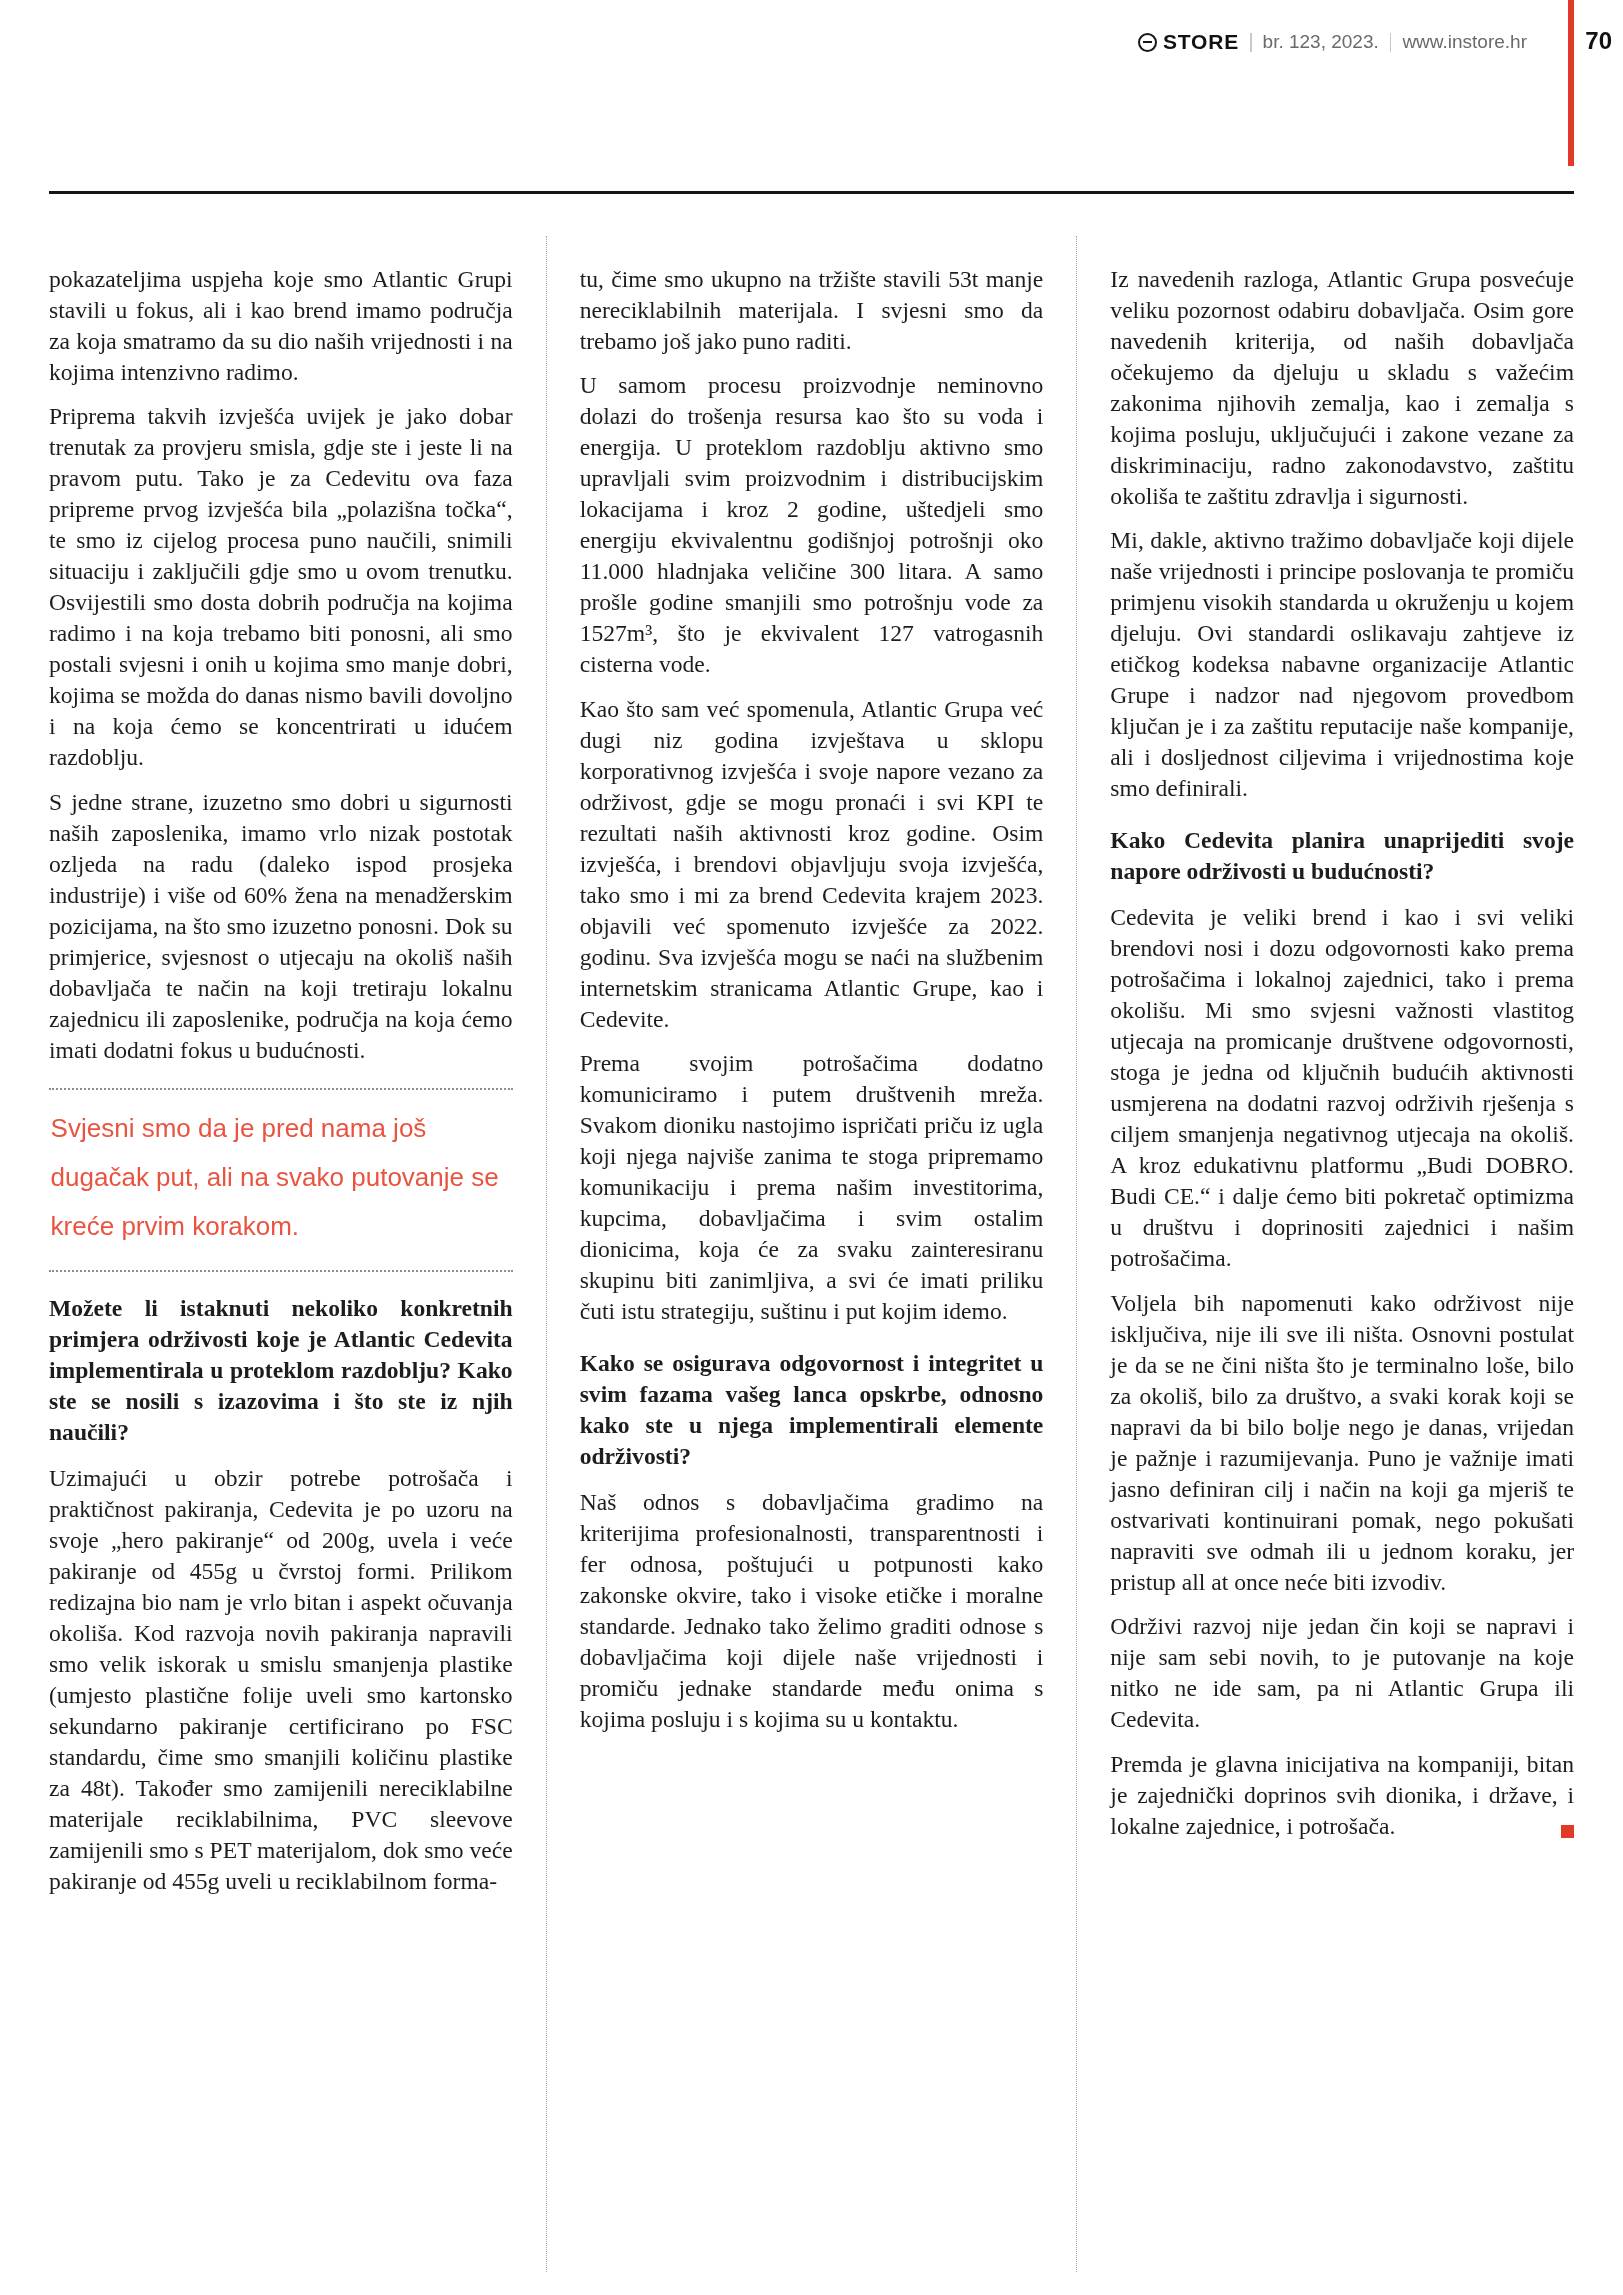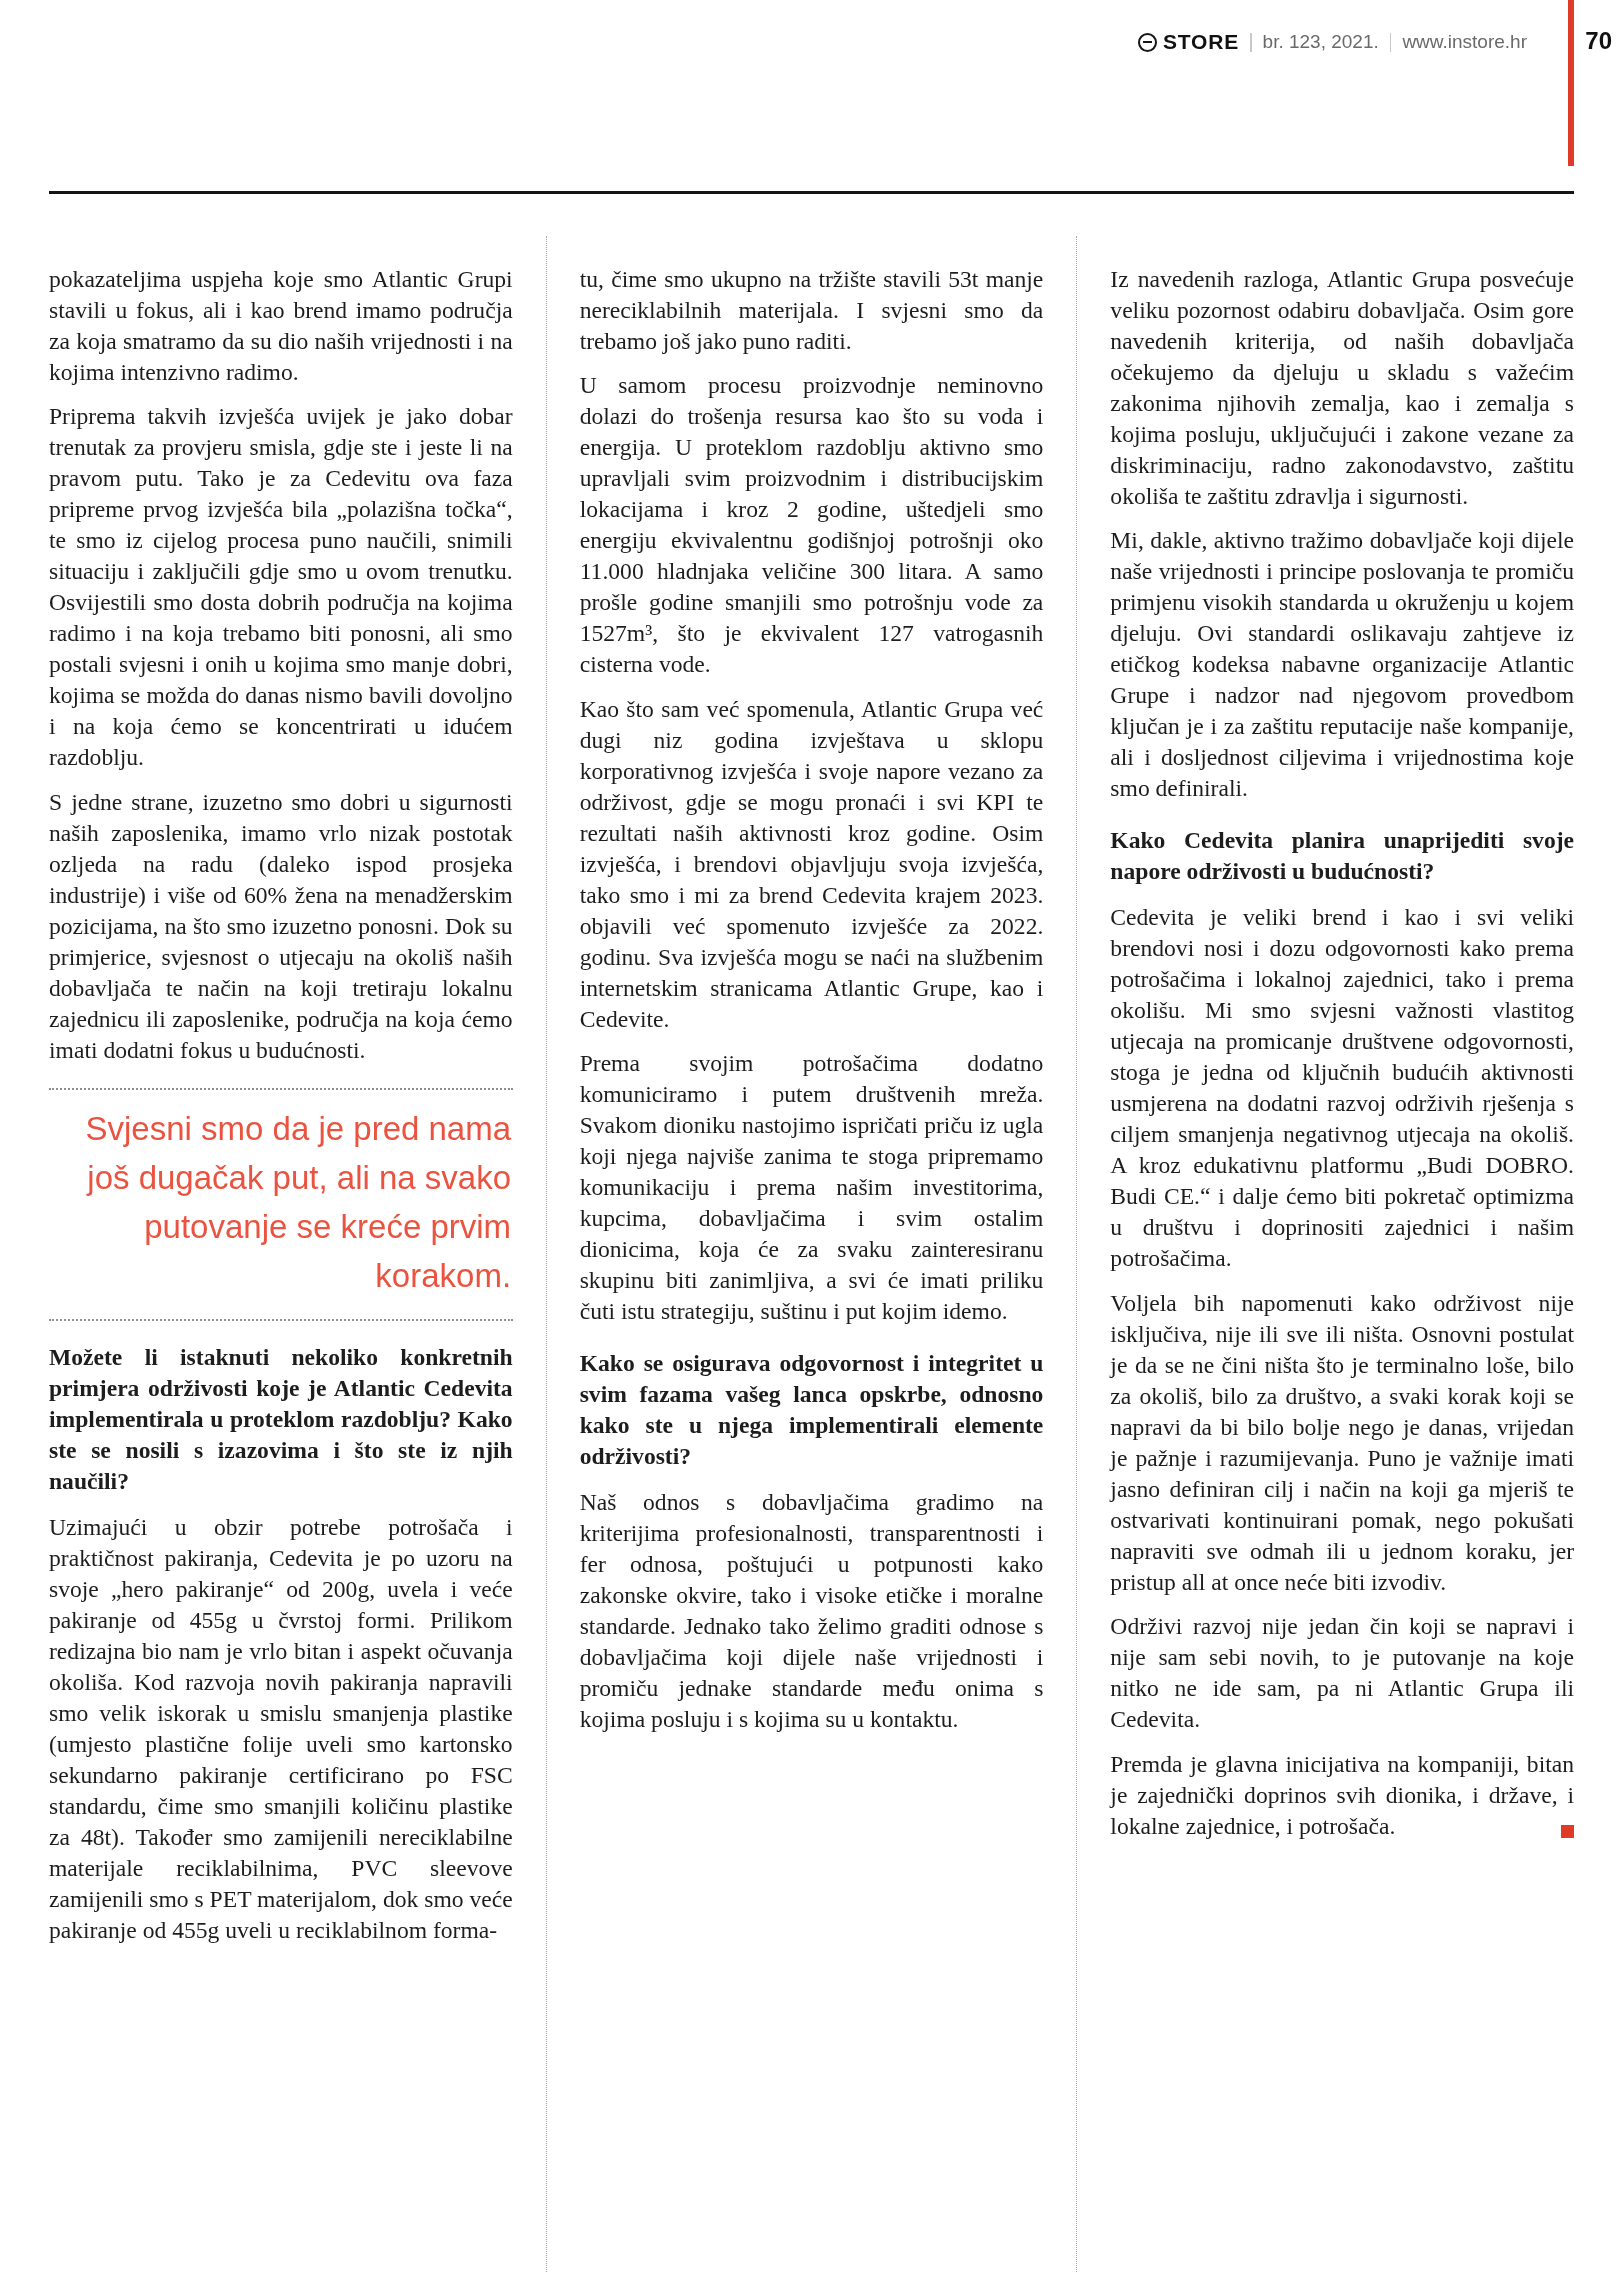--- a/index.html
+++ b/index.html
@@ -42,22 +42,22 @@
   
   .blk{
     font-size:23.6px;line-height:31px;
     text-align:justify;hyphens:auto;
     margin:0 0 13.4px 0;
   }
   .blk.q{font-weight:bold;margin:21px 0 15px 0;}
   .blk.quote{
     font-family:"Liberation Sans", sans-serif;
     color:var(--quote,#ea5340);
-    font-size:33px;line-height:49px;
-    text-align:right;hyphens:auto;
+    font-size:26px;line-height:49px;
+    text-align:left;hyphens:auto;
     border-top:2.4px dotted #8f8f8f;
     border-bottom:2.4px dotted #8f8f8f;
     padding:14px 1.6px 19px 1.6px;
     margin:22px 0 20.4px 0;
   }
   .end-mark{
     display:inline-block;width:13.4px;height:13.4px;
     background:var(--accent,#e03a28);
     float:right;margin-top:14px;
   }
@@ -66,21 +66,21 @@
 <body>
 
 <div class="page">
 
   <div class="header-meta">
     <span class="logo-wrap">
       <span class="logo-icon"></span>
       <span class="logo-text">STORE</span>
     </span>
     <span class="hdiv"></span>
-    <span>br. 123, 2021.</span>
+    <span>br. 123, 2023.</span>
     <span class="hdiv"></span>
     <span>www.instore.hr</span>
   </div>
 
   <div class="red-bar"></div>
   <div class="page-number">70</div>
 
   <div class="rule"></div>
 
   <div class="columns">

